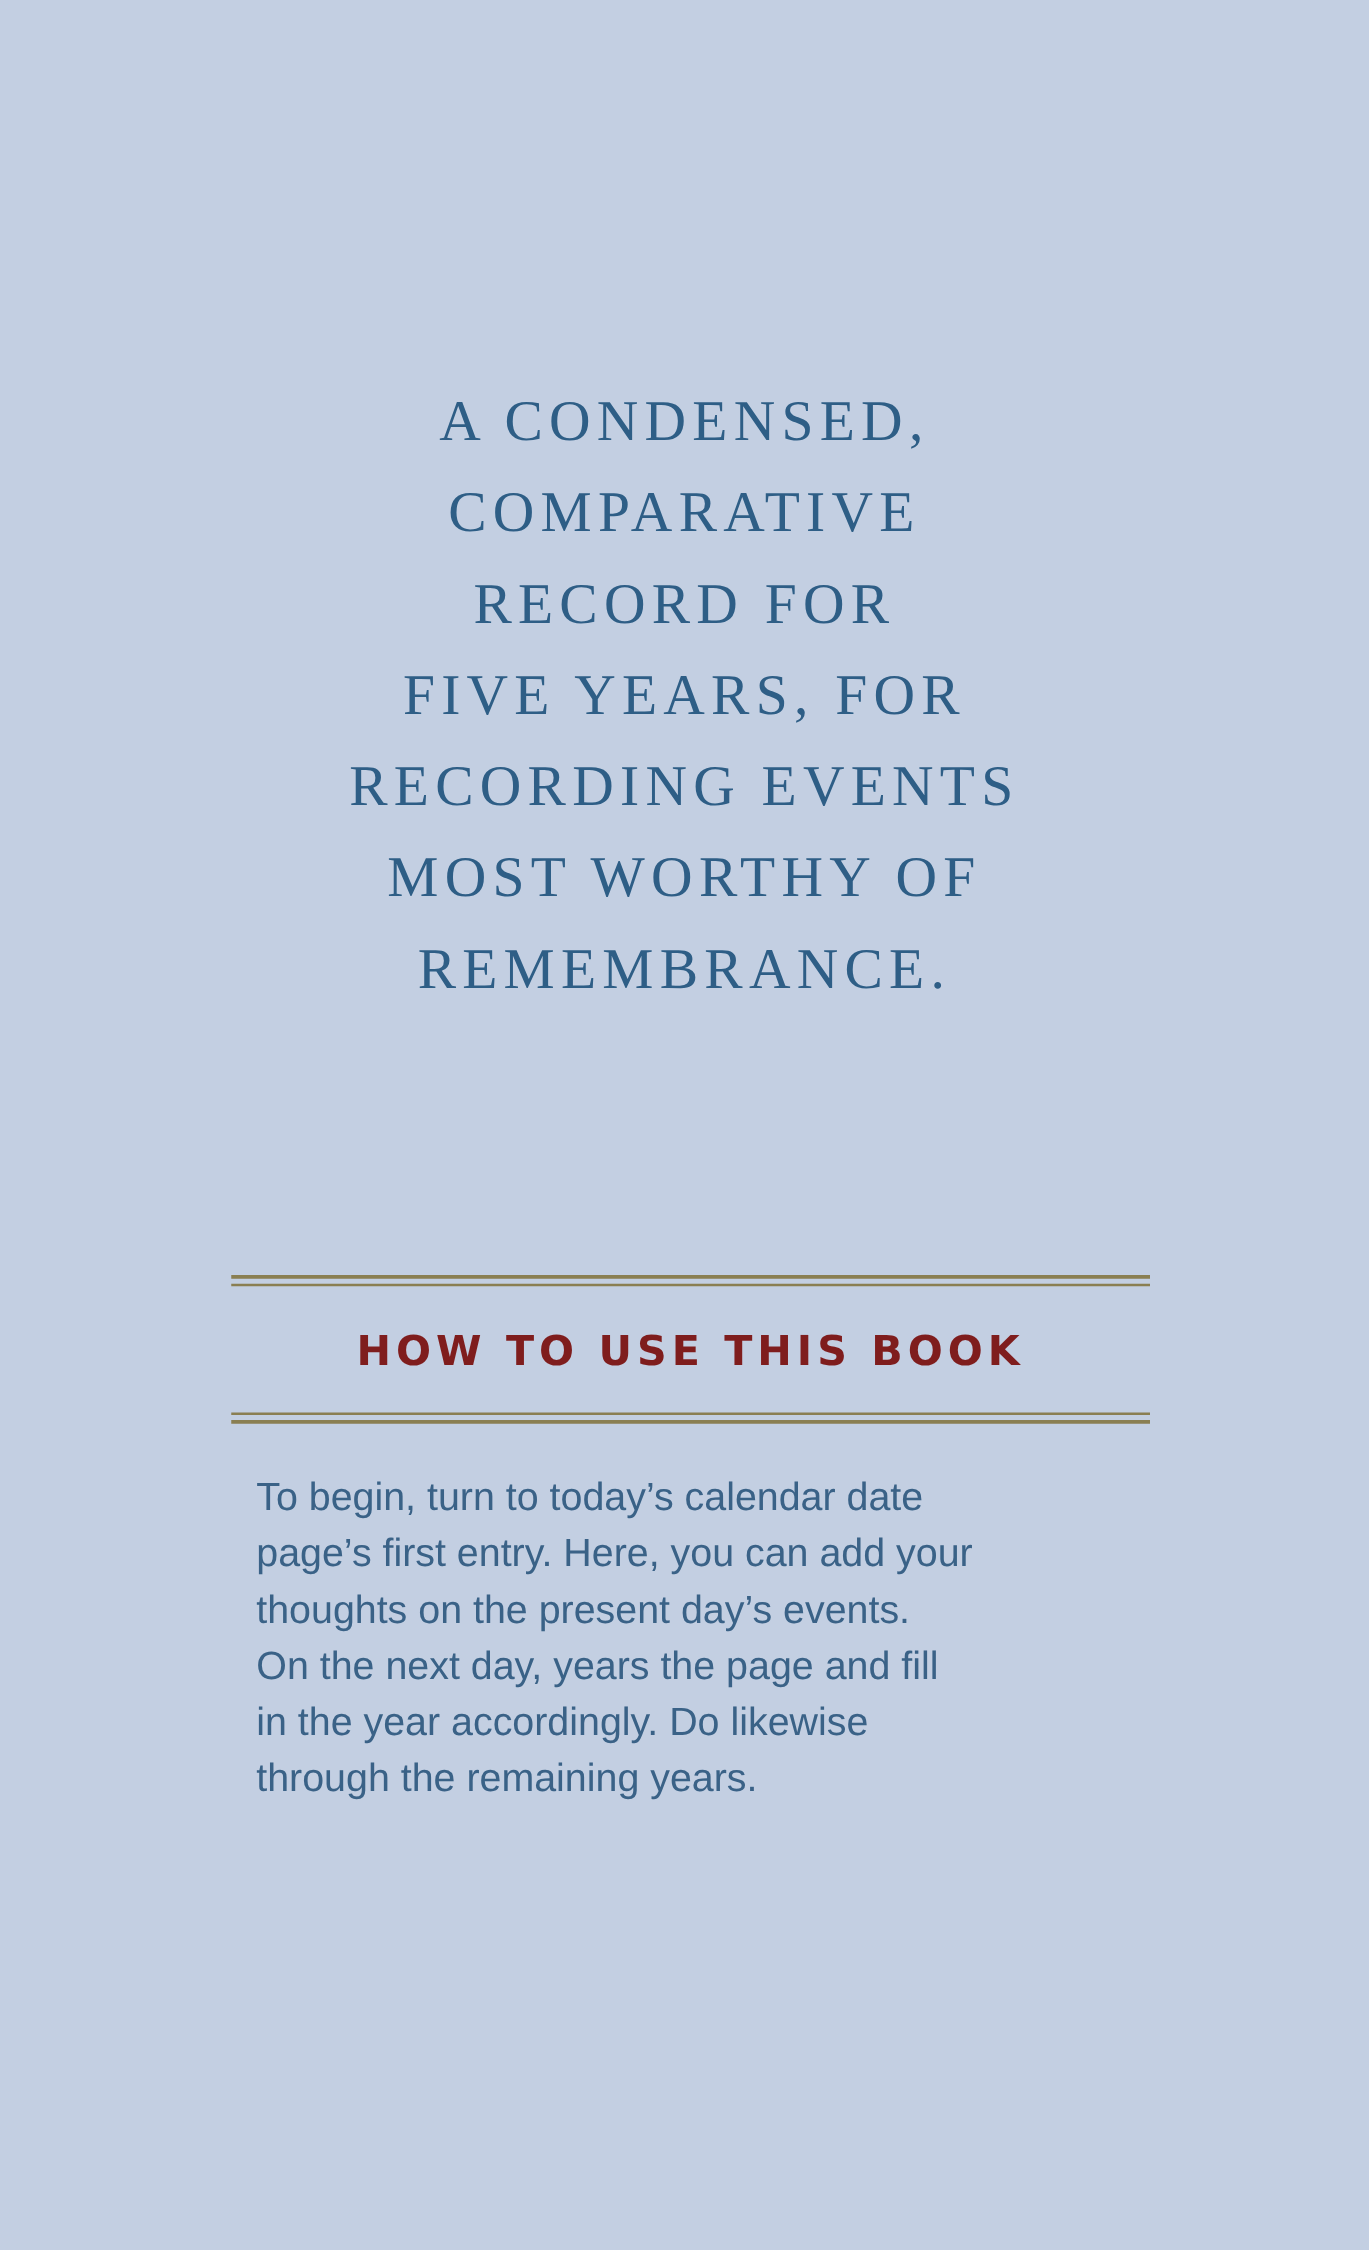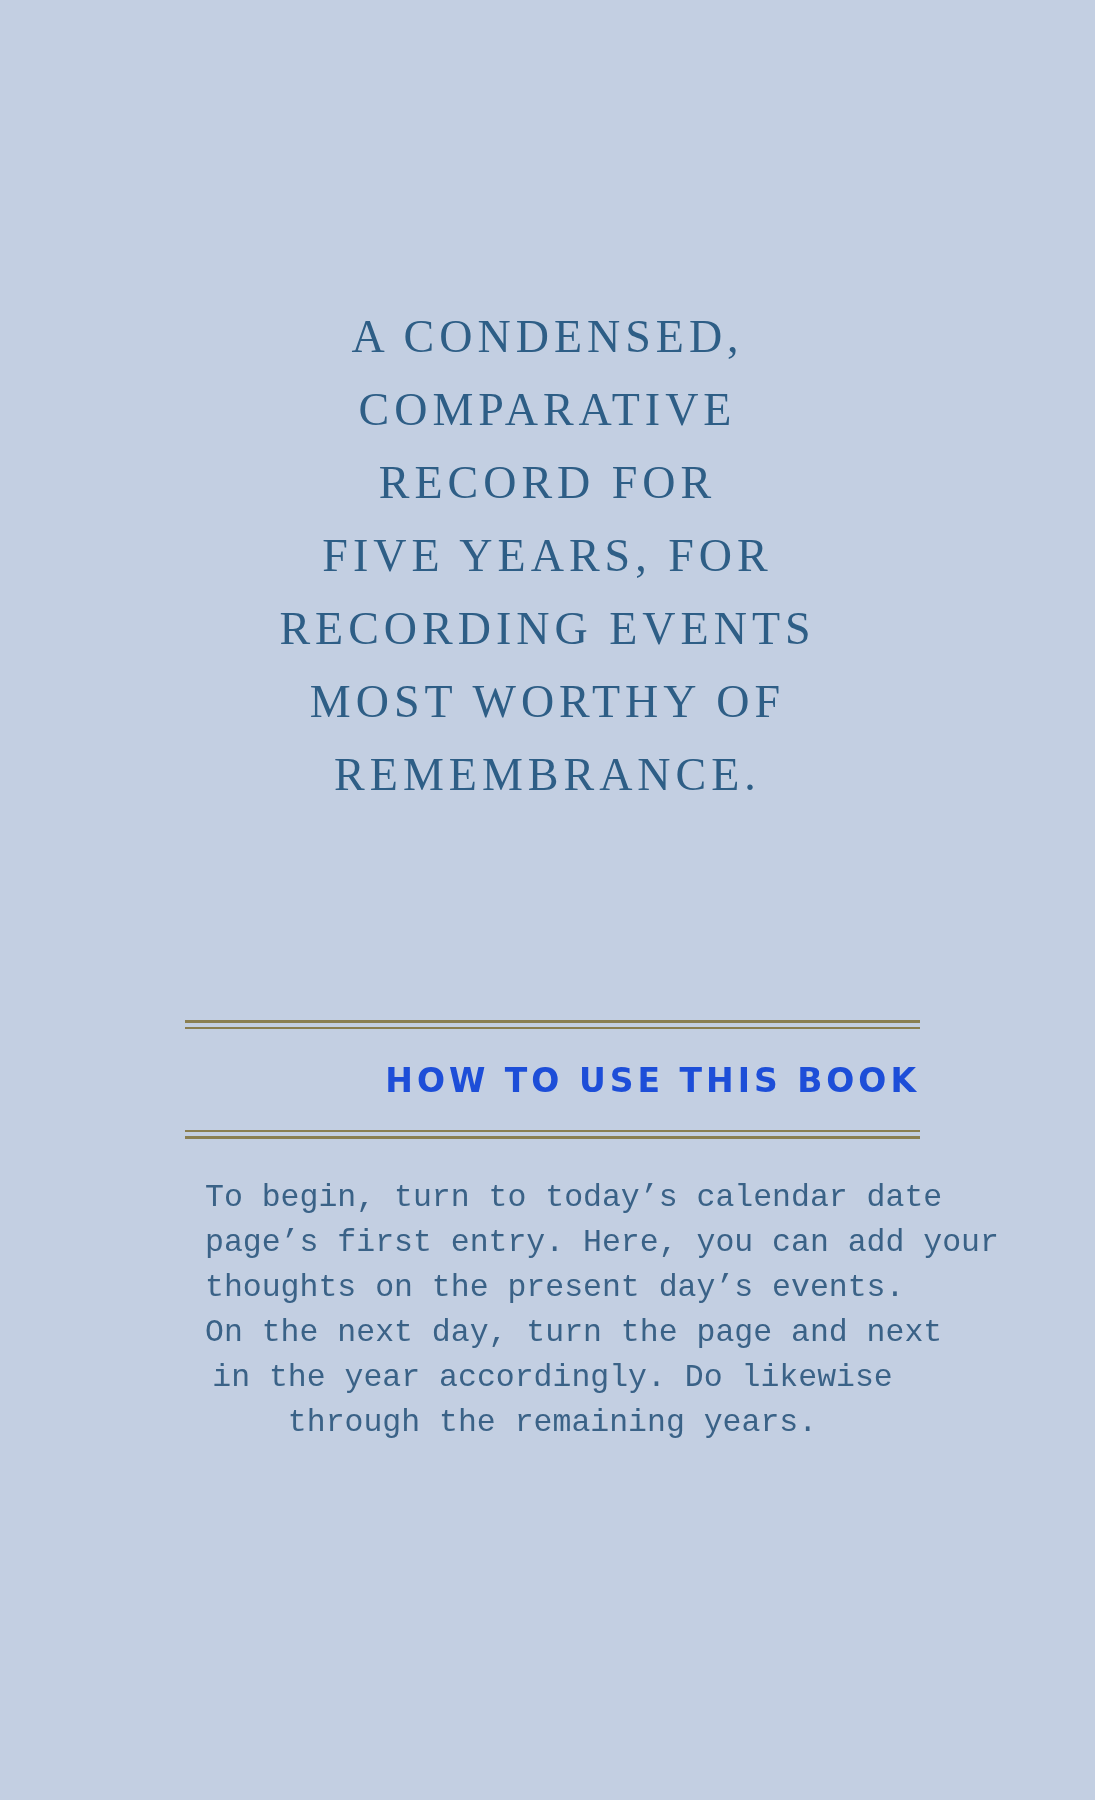--- a/index.html
+++ b/index.html
@@ -57,38 +57,38 @@
   }
   .rule-gap {
     height: 4px;
   }
   .rule-thin {
     height: 2px;
     background: #8a7f52;
     width: 100%;
   }
   .section-title {
-    text-align: right;
-    color: #1d4ed8;
+    text-align: center;
+    color: #7f1d1d;
     font-family: "DejaVu Sans", sans-serif;
     font-weight: bold;
     font-size: 33px;
     letter-spacing: 4px;
     padding: 32px 0 30px 0;
   }
 
   
   .instructions {
     position: absolute;
     top: 1175px;
     left: 205px;
     width: 695px;
-    text-align: center;
+    text-align: left;
     color: #3a6287;
-    font-family: Liberation Mono, monospace;
+    font-family: Liberation Sans, sans-serif;
     font-size: 31.5px;
     line-height: 45px;
   }
   .instructions .line {
     display: block;
     white-space: nowrap;
   }
 </style>
 </head>
 <body>
@@ -116,18 +116,18 @@
       <div class="rule-thin"></div>
       <div class="rule-gap"></div>
       <div class="rule-thick"></div>
     </div>
   </div>
 
   <div class="instructions">
     <span class="line">To begin, turn to today’s calendar date</span>
     <span class="line">page’s first entry. Here, you can add your</span>
     <span class="line">thoughts on the present day’s events.</span>
-    <span class="line">On the next day, turn the page and next</span>
+    <span class="line">On the next day, years the page and fill</span>
     <span class="line">in the year accordingly. Do likewise</span>
     <span class="line">through the remaining years.</span>
   </div>
 
 </div>
 
 </body></html>

